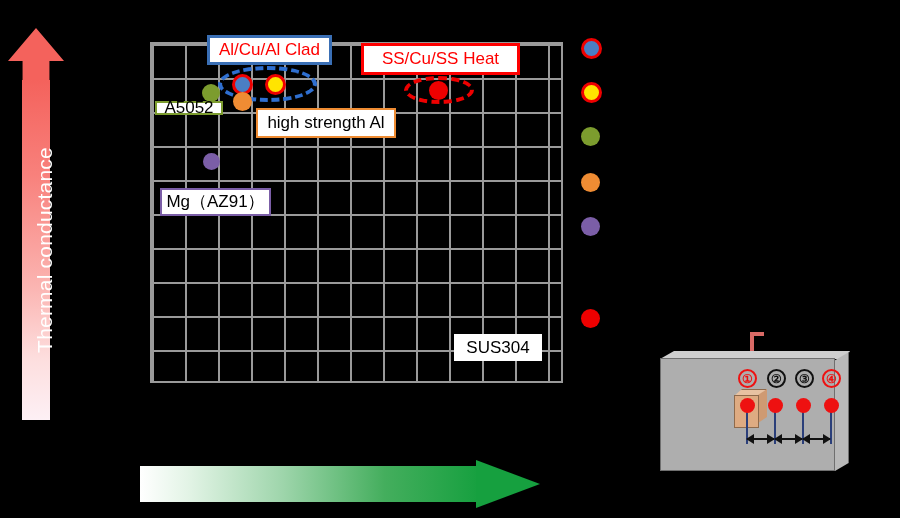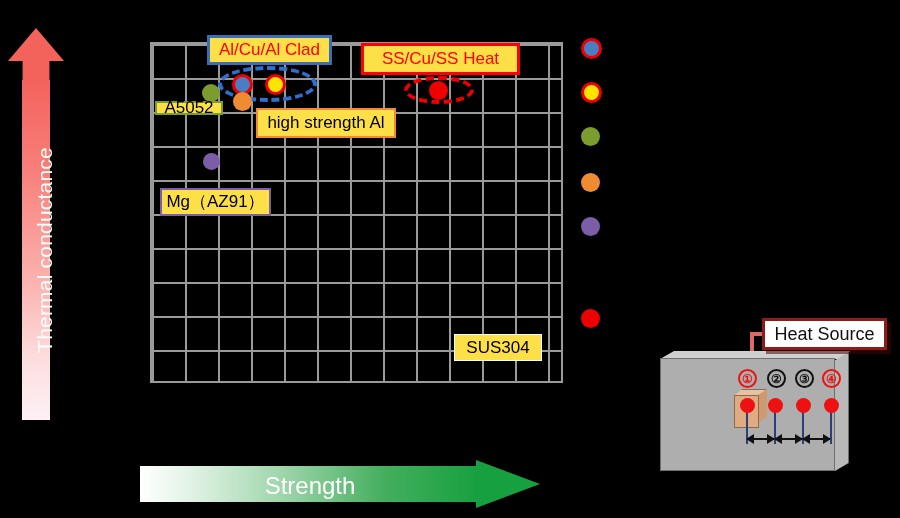--- a/index.html
+++ b/index.html
@@ -62,21 +62,21 @@
   .pt{ position:absolute; border-radius:50%; }
   .pt.ring{ box-sizing:border-box; }
 
   
   .ellipse{ position:absolute; border-radius:50%; }
   .ellipse.blue{ border:4px dashed #2f6fd0; }
   .ellipse.red{ border:4px dashed #ee0000; }
 
   
   .callout{
-    position:absolute; background:#fde047; color:#000;
+    position:absolute; background:#ffffff; color:#000;
     font-size:17px; line-height:1.15;
     display:flex; align-items:center; justify-content:center;
     white-space:nowrap;
   }
   .callout.title-red{ color:#ff0000; }
 
   
   #legend-column{ position:absolute; left:581px; top:26px; width:26px; height:300px; }
   #legend-column .pt{ left:0; }
 
@@ -141,21 +141,20 @@
 
 <div id="y-axis-arrow">
   <div class="head"></div>
   <div class="shaft"></div>
   <div id="y-axis-label">Thermal conductance</div>
 </div>
 
 <div id="x-axis-arrow">
   <div class="shaft"></div>
   <div class="head"></div>
-  <div id="x-axis-label">Strength</div>
 </div>
 
 <div id="plot-area">
   <div class="gridcap-r"></div>
   <div class="gridcap-b"></div>
 </div>
 
 <div class="ellipse blue" style="left:218px; top:66px; width:99px; height:36px;"></div>
 <div class="ellipse red" style="left:404px; top:76px; width:70px; height:28px;"></div>
 
@@ -221,14 +220,13 @@
   <div class="dim-arrow r" style="left:117px; top:116px;"></div>
 
   <div class="dim-line" style="left:125px; top:120px; width:27px;"></div>
   <div class="dim-arrow l" style="left:124px; top:116px;"></div>
   <div class="dim-arrow r" style="left:145px; top:116px;"></div>
 
   <div class="dim-line" style="left:153px; top:120px; width:27px;"></div>
   <div class="dim-arrow l" style="left:152px; top:116px;"></div>
   <div class="dim-arrow r" style="left:173px; top:116px;"></div>
 
-  <div id="heat-source-box">Heat Source</div>
 </div>
 
 </body></html>

